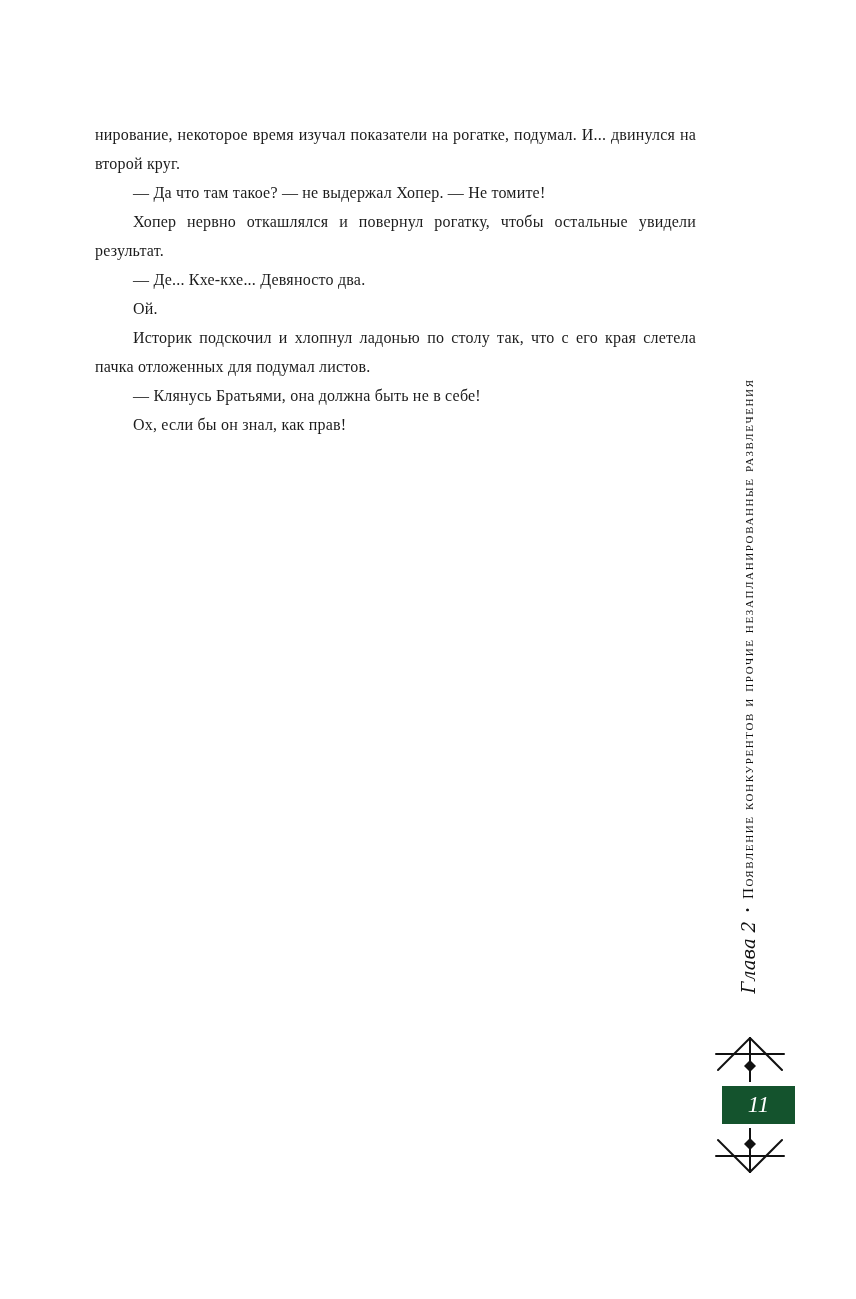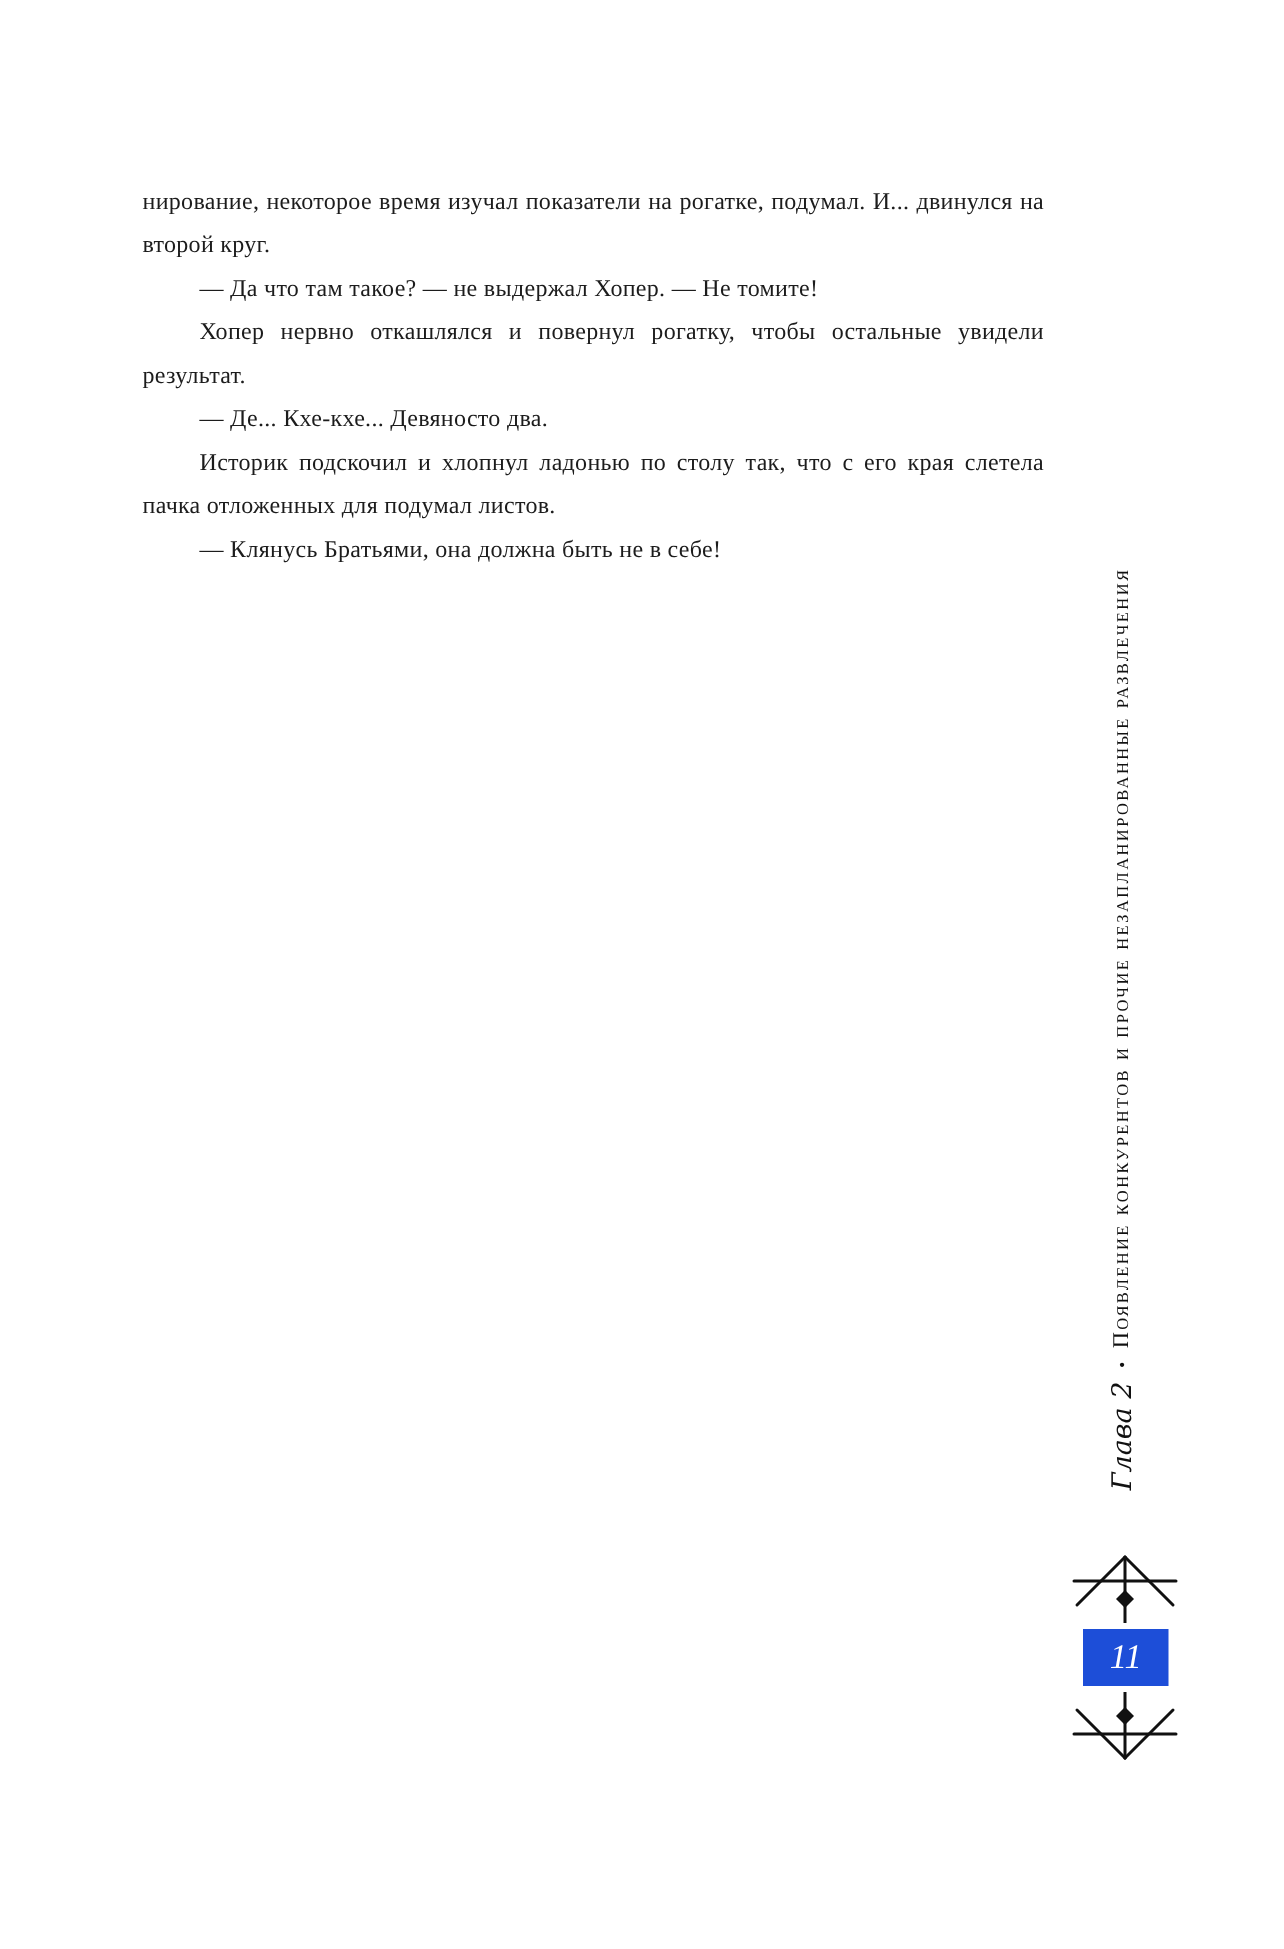--- a/index.html
+++ b/index.html
@@ -76,44 +76,46 @@
   }
   .ornament-top { top: 1026px; }
   .ornament-bottom { top: 1128px; }
   .ornament line { stroke: #111111; stroke-width: 2; stroke-linecap: round; }
   .ornament polygon { fill: #111111; }
 
   .page-number {
     position: absolute;
     left: 722px;
     top: 1086px;
-    width: 57px;
+    width: 73px;
     height: 38px;
-    background: #1d4ed8;
+    background: #14532d;
     color: #ffffff;
     font-style: italic;
     font-size: 23px;
     display: flex;
     align-items: center;
     justify-content: center;
     font-family: "Liberation Serif", "DejaVu Serif", serif;
   }
 </style>
 </head>
 <body>
 
 <div class="page">
 
   <div class="body-text">
     <p class="no-indent">нирование, некоторое время изучал показатели на рогатке, подумал. И... двинулся на второй круг.</p>
     <p>— Да что там такое? — не выдержал Хопер. — Не томите!</p>
     <p>Хопер нервно откашлялся и повернул рогатку, чтобы остальные увидели результат.</p>
     <p>— Де... Кхе-кхе... Девяносто два.</p>
+    <p>Ой.</p>
     <p>Историк подскочил и хлопнул ладонью по столу так, что с его края слетела пачка отложенных для подумал листов.</p>
     <p>— Клянусь Братьями, она должна быть не в себе!</p>
+    <p>Ох, если бы он знал, как прав!</p>
   </div>
 
   <div class="sidebar-title">
     <span class="chapter-label">Глава 2</span>
     <span class="bullet-sep">•</span>
     <span class="chapter-name">Появление конкурентов и прочие незапланированные развлечения</span>
   </div>
 
   <svg class="ornament ornament-top" viewBox="0 0 80 56" xmlns="http://www.w3.org/2000/svg">
     <line x1="8" y1="44" x2="40" y2="12"></line>

